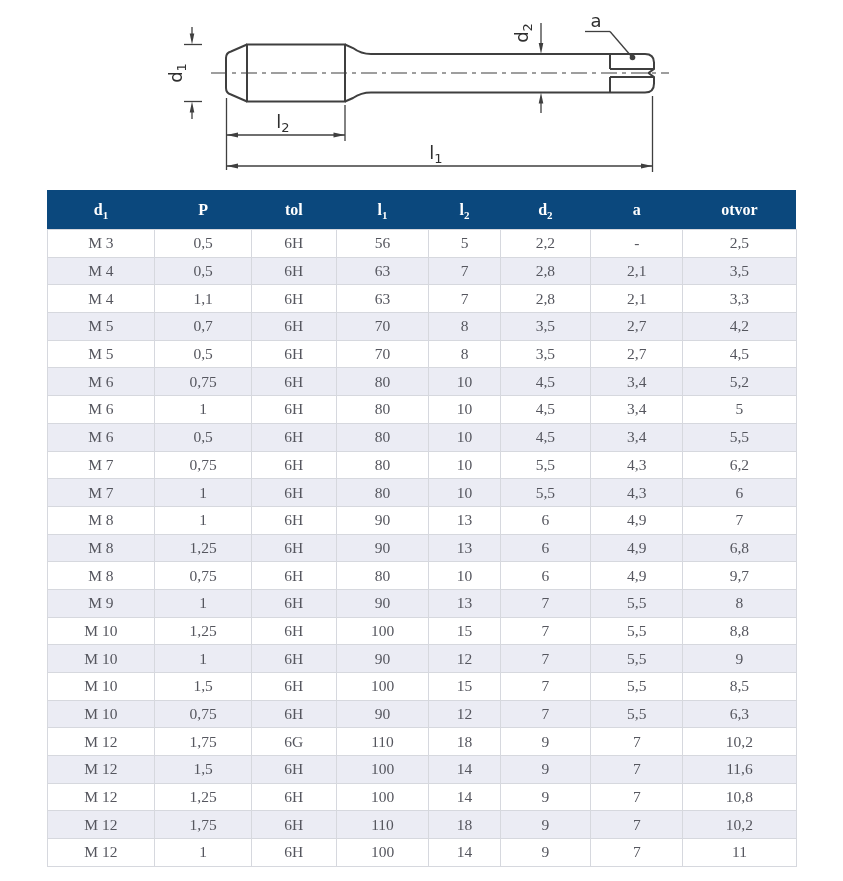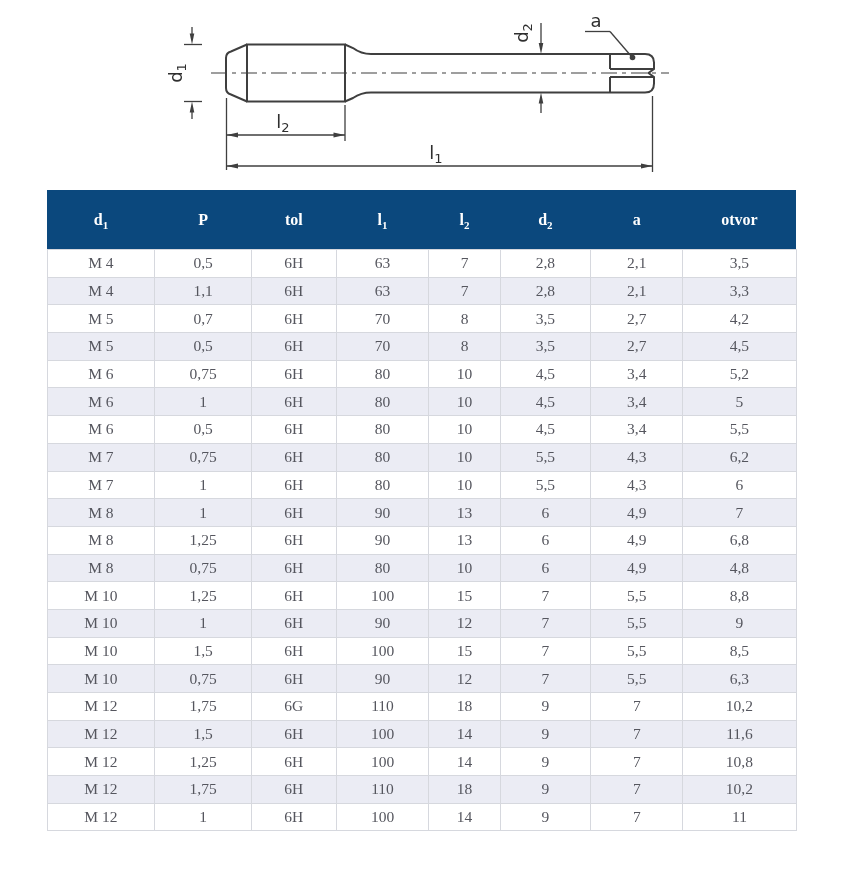--- a/index.html
+++ b/index.html
@@ -32,21 +32,21 @@
     border-collapse: collapse;
     table-layout: fixed;
     font-family: "Liberation Serif", serif;
   }
   table.spec thead th {
     background: var(--header-bg, #0b487d);
     color: var(--header-text, #ffffff);
     font-weight: bold;
     font-size: 16px;
     height: 25px;
-    padding: 17px;
+    padding: 7px;
     border: none;
     text-align: center;
     line-height: 25px;
   }
   table.spec thead th sub {
     font-size: 11px;
     line-height: 0;
   }
   table.spec tbody td {
     border: 1px solid var(--border, #d6d8de);
@@ -161,20 +161,30 @@
             <th>tol</th>
             <th>l<sub>1</sub></th>
             <th>l<sub>2</sub></th>
             <th>d<sub>2</sub></th>
             <th>a</th>
             <th>otvor</th>
           </tr>
       </thead>
       <tbody id="spec-body">
           <tr>
+            <td>M 3</td>
+            <td>0,5</td>
+            <td>6H</td>
+            <td>56</td>
+            <td>5</td>
+            <td>2,2</td>
+            <td>-</td>
+            <td>2,5</td>
+          </tr>
+          <tr>
             <td>M 4</td>
             <td>0,5</td>
             <td>6H</td>
             <td>63</td>
             <td>7</td>
             <td>2,8</td>
             <td>2,1</td>
             <td>3,5</td>
           </tr>
           <tr>
@@ -278,21 +288,31 @@
             <td>6,8</td>
           </tr>
           <tr>
             <td>M 8</td>
             <td>0,75</td>
             <td>6H</td>
             <td>80</td>
             <td>10</td>
             <td>6</td>
             <td>4,9</td>
-            <td>4,8</td>
+            <td>9,7</td>
+          </tr>
+          <tr>
+            <td>M 9</td>
+            <td>1</td>
+            <td>6H</td>
+            <td>90</td>
+            <td>13</td>
+            <td>7</td>
+            <td>5,5</td>
+            <td>8</td>
           </tr>
           <tr>
             <td>M 10</td>
             <td>1,25</td>
             <td>6H</td>
             <td>100</td>
             <td>15</td>
             <td>7</td>
             <td>5,5</td>
             <td>8,8</td>

